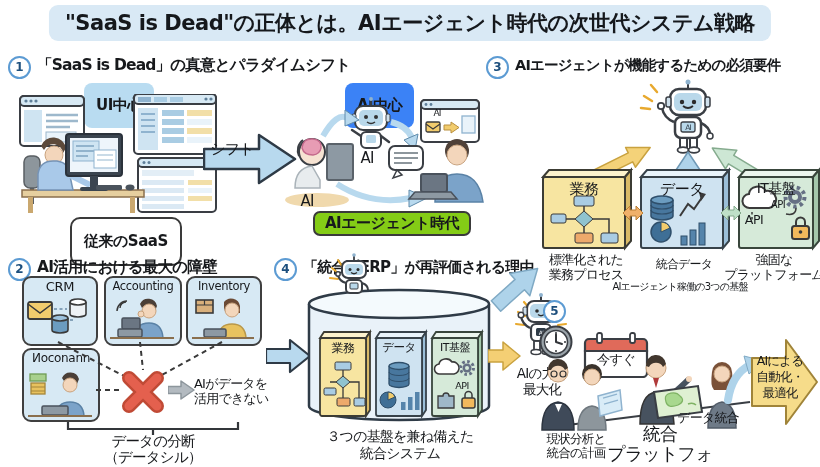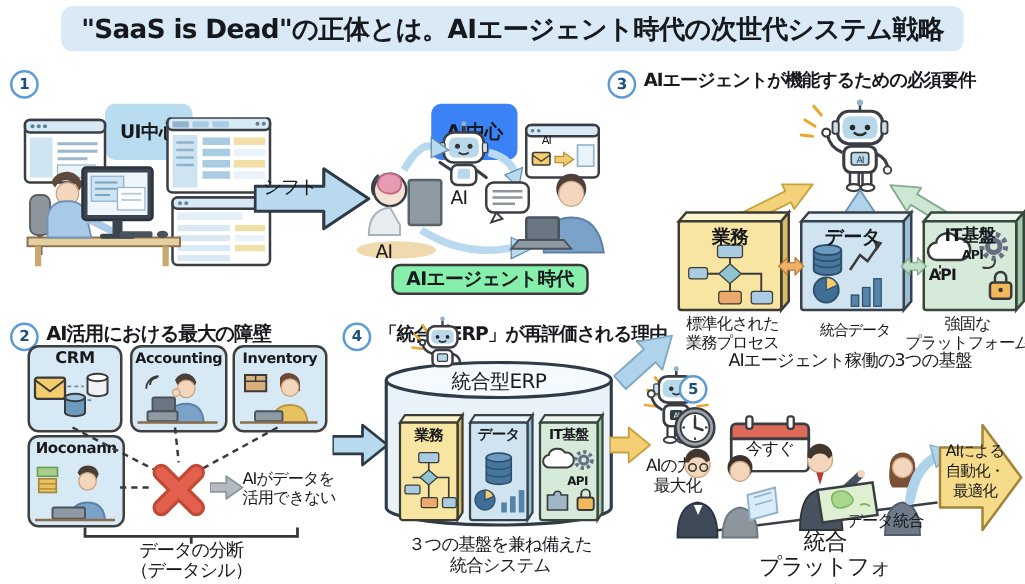--- a/index.html
+++ b/index.html
@@ -13,32 +13,33 @@
   .hd{position:absolute;display:flex;align-items:flex-start;gap:6px;font-weight:bold;
     font-size:15px;letter-spacing:-0.8px;white-space:nowrap;line-height:1.25;color:#17191c}
   .cn{width:19px;height:19px;border:2px solid #5c9bd3;border-radius:50%;display:flex;
     align-items:center;justify-content:center;font-size:12px;color:#1d4f7d;background:#fff;
     flex:0 0 auto;letter-spacing:0}
   .badge{position:absolute;font-weight:bold;font-size:15px;padding:13px 12px;border-radius:8px;
     letter-spacing:-0.5px;white-space:nowrap}
   .cap{position:absolute;font-weight:normal;text-align:center;letter-spacing:-0.8px;line-height:1.18}
   .sbox{position:absolute;background:#d7e9f4;border:2px solid #3f3f3f;border-radius:9px;
     text-align:center;overflow:hidden}
-  .sbox .ttl{font-weight:bold;font-size:13px;margin-top:1px;letter-spacing:-0.3px}
-  .plabel{position:absolute;font-weight:bold;text-align:center;letter-spacing:-0.5px}
+  .sbox .ttl{font-weight:normal;font-size:13px;margin-top:1px;letter-spacing:-0.3px}
+  .plabel{position:absolute;font-weight:normal;text-align:center;letter-spacing:-0.5px}
 </style>
 </head>
 <body>
 
 <div id="canvas">
 
   <div class="title">"SaaS is Dead"の正体とは。AIエージェント時代の次世代システム戦略</div>
 
   <div class="hd" style="left:8px;top:56px;font-size:15.5px">
     <span class="cn">1</span>
+    <span>「SaaS is Dead」の真意とパラダイムシフト</span>
   </div>
   <div class="badge" style="left:84px;top:83px;background:#b9dcf1">UI中心</div>
 
   <svg class="abs" style="left:8px;top:94px" width="210" height="124" viewBox="0 0 210 124">
     <g>
       <rect x="12" y="2" width="64" height="50" rx="4" fill="#fff" stroke="#3a3e44" stroke-width="2"></rect>
       <rect x="12" y="2" width="64" height="10" rx="4" fill="#d7e9f4" stroke="#3a3e44" stroke-width="2"></rect>
       <circle cx="18" cy="7" r="1.6" fill="#5f7f99"></circle>
         <circle cx="23" cy="7" r="1.6" fill="#5f7f99"></circle>
         <circle cx="28" cy="7" r="1.6" fill="#5f7f99"></circle>
@@ -95,20 +96,21 @@
       <path d="M68,52 h18 M68,57 h18 M68,62 h12" stroke="#7fa3c0" stroke-width="1.5"></path>
       <rect x="86" y="56" width="22" height="18" fill="#fff" stroke="#8fb3cf"></rect>
       <path d="M89,61 h16 M89,66 h16" stroke="#b9cfe0" stroke-width="1.5"></path>
       <rect x="82" y="82" width="8" height="12" fill="#3b4550"></rect>
       <rect x="72" y="93" width="28" height="4" rx="2" fill="#3b4550"></rect>
       <rect x="88" y="91" width="26" height="5" rx="1.5" fill="#4a535c"></rect>
       <ellipse cx="122" cy="93.5" rx="4.5" ry="3" fill="#4a535c"></ellipse>
     </g>
   </svg>
 
+  <div class="badge" style="left:70px;top:217px;background:#fff;border:2px solid #3a3a3a;border-radius:10px">従来のSaaS</div>
 
   <svg class="abs" style="left:203px;top:132px" width="94" height="54" viewBox="0 0 94 54">
     <path d="M1,17 H56 V3 L92,27 L56,51 V37 H1 Z" fill="#b8d9ee" stroke="#2e3a46" stroke-width="2.5" stroke-linejoin="round"></path>
   </svg>
   <div class="cap" style="left:206px;top:141px;width:52px;font-size:15px">シフト</div>
 
   <div class="badge" style="left:345px;top:83px;background:#3b82f6">AI中心</div>
 
   <svg class="abs" style="left:285px;top:96px" width="200" height="118" viewBox="0 0 200 118">
     <ellipse cx="32" cy="104" rx="32" ry="7" fill="#f0d9ad"></ellipse>
@@ -164,21 +166,21 @@
       <circle cx="172" cy="55" r="12" fill="#4f4139"></circle>
       <circle cx="172" cy="59" r="10" fill="#f3d6bb" stroke="#caa582"></circle>
       <path d="M150,106 q0,-28 22,-28 q22,0 26,28 Z" fill="#7ba3c9" stroke="#5a82a6" stroke-width="1.5"></path>
       <rect x="136" y="78" width="26" height="18" rx="2" fill="#6b7683" stroke="#4a525c" stroke-width="2"></rect>
       <polygon points="130,96 166,96 172,103 124,103" fill="#8d99a3" stroke="#4a525c" stroke-width="1.5"></polygon>
     </g>
   </svg>
   <div class="cap" style="left:352px;top:150px;width:30px;font-size:15px">AI</div>
   <div class="cap" style="left:292px;top:193px;width:30px;font-size:15px">AI</div>
   <div class="cap" style="left:427px;top:108px;width:20px;font-size:9px">AI</div>
-  <div class="badge" style="left:313px;top:211px;background:#86efac;border:2px solid #3a3a3a;border-radius:7px;padding:1px 10px">AIエージェント時代</div>
+  <div class="badge" style="left:313px;top:211px;background:#84cc16;border:2px solid #3a3a3a;border-radius:7px;padding:1px 10px">AIエージェント時代</div>
 
   <div class="hd" style="left:486px;top:56px;font-size:14.5px">
     <span class="cn">3</span>
     <span>AIエージェントが機能するための必須要件</span>
   </div>
 
   <svg class="abs" style="left:636px;top:76px" width="92" height="86" viewBox="0 0 92 86">
     <path d="M8,20 l8,5 M5,32 l9,1 M15,9 l6,7" stroke="#e8a92e" stroke-width="2.5" stroke-linecap="round"></path>
     <line x1="52" y1="8" x2="52" y2="13" stroke="#3a3e44" stroke-width="2"></line>
       <circle cx="52" cy="6" r="2.5" fill="#8fb3cf"></circle>
@@ -262,21 +264,21 @@
   <div class="plabel" style="left:543px;top:180px;width:82px;font-size:15px">業務</div>
   <div class="plabel" style="left:641px;top:180px;width:82px;font-size:15px">データ</div>
   <div class="plabel" style="left:739px;top:180px;width:74px;font-size:14px">IT基盤</div>
   <div class="plabel" style="left:765px;top:199px;width:26px;font-size:10px">API</div>
   <div class="plabel" style="left:739px;top:212px;width:30px;font-size:12.5px">API</div>
   <div class="cap ml" style="left:535px;top:252px;width:102px;font-size:13px">標準化された
 業務プロセス</div>
   <div class="cap" style="left:641px;top:257px;width:86px;font-size:12px">統合データ</div>
   <div class="cap ml" style="left:722px;top:252px;width:104px;font-size:13px">強固な
 プラットフォーム</div>
-  <div class="cap" style="left:550px;top:281px;width:260px;font-size:14px">AIエージェント稼働の3つの基盤</div>
+  <div class="cap" style="left:550px;top:281px;width:260px;font-size:10px">AIエージェント稼働の3つの基盤</div>
 
   <div class="hd" style="left:8px;top:258px;font-size:15.5px">
     <span class="cn">2</span>
     <span>AI活用における最大の障壁</span>
   </div>
 
   <div class="sbox" style="left:22px;top:276px;width:72px;height:66px">
     <div class="ttl">CRM</div>
     <svg style="position:absolute;left:2px;top:18px" width="66" height="44" viewBox="0 0 66 44">
       <rect x="2" y="6" width="24" height="17" rx="2" fill="#f2cc6d" stroke="#3a3a3a" stroke-width="1.8"></rect>
@@ -355,21 +357,20 @@
   </div>
 
   <svg class="abs" style="left:266px;top:336px" width="46" height="40" viewBox="0 0 46 40">
     <path d="M0,13 H24 V4 L44,20 L24,36 V27 H0 Z" fill="#b8d9ee" stroke="#2e3a46" stroke-width="2.2" stroke-linejoin="round"></path>
   </svg>
 
   <svg class="abs" style="left:306px;top:286px" width="186" height="142" viewBox="0 0 186 142">
     <path d="M3,18 V120 a90,14 0 0 0 180,0 V18" fill="#e9f2f9" stroke="#2f3b47" stroke-width="2.5"></path>
     <ellipse cx="93" cy="18" rx="90" ry="14" fill="#f4fafd" stroke="#2f3b47" stroke-width="2.5"></ellipse>
   </svg>
-  <div class="cap" style="left:306px;top:296px;width:186px;font-size:16px;letter-spacing:-0.5px">統合型ERP</div>
 
   <svg class="abs" style="left:326px;top:252px" width="54" height="48" viewBox="0 0 54 48">
     <path d="M6,16 l6,5 M4,26 l8,1 M12,8 l4,6" stroke="#e8a92e" stroke-width="2" stroke-linecap="round"></path>
     <line x1="28" y1="4" x2="28" y2="9" stroke="#3a3e44" stroke-width="1.8"></line>
       <circle cx="28" cy="3" r="1.8" fill="#8fb3cf"></circle>
     <rect x="16" y="9" width="24" height="17" rx="6" fill="#fff" stroke="#3a3e44" stroke-width="2"></rect>
     <rect x="19" y="12" width="18" height="11" rx="4" fill="#b9d8ea"></rect>
     <circle cx="24" cy="17.5" r="1.5" fill="#2b2b2b"></circle>
       <circle cx="32" cy="17.5" r="1.5" fill="#2b2b2b"></circle>
     <path d="M25,20.5 q3,2.5 6,0" stroke="#2b2b2b" stroke-width="1.3" fill="none"></path>
@@ -509,20 +510,22 @@
       <path d="M152,58 q5,-2 8,1" stroke="#7fb364" stroke-width="1.5" fill="none"></path>
     </g>
     <g>
       <circle cx="186" cy="26" r="10" fill="#7a5138"></circle>
       <path d="M176,26 q-2,14 2,18 h16 q4,-4 2,-18 Z" fill="#7a5138"></path>
       <circle cx="186" cy="28" r="8" fill="#f3d6bb" stroke="#c9a37e"></circle>
       <path d="M172,82 q0,-24 14,-26 q14,2 14,26 Z" fill="#6e7a87" stroke="#525c68" stroke-width="1.5"></path>
     </g>
   </svg>
 
+  <div class="cap ml" style="left:536px;top:432px;width:80px;font-size:12.5px;line-height:1.15">現状分析と
+統合の計画</div>
   <div class="cap ml" style="left:604px;top:424px;width:112px;font-size:18px;line-height:1.1">統合
 プラットフォーム
 選定</div>
   <div class="cap" style="left:668px;top:410px;width:80px;font-size:13px">データ統合</div>
 
   <svg class="abs" style="left:722px;top:352px" width="44" height="52" viewBox="0 0 44 52">
     <path d="M6,48 Q10,22 28,13" stroke="#aed3ea" stroke-width="8" fill="none" stroke-linecap="round"></path>
     <polygon points="22,4 42,9 27,22" fill="#aed3ea" stroke="#7fa9c4"></polygon>
   </svg>
 

